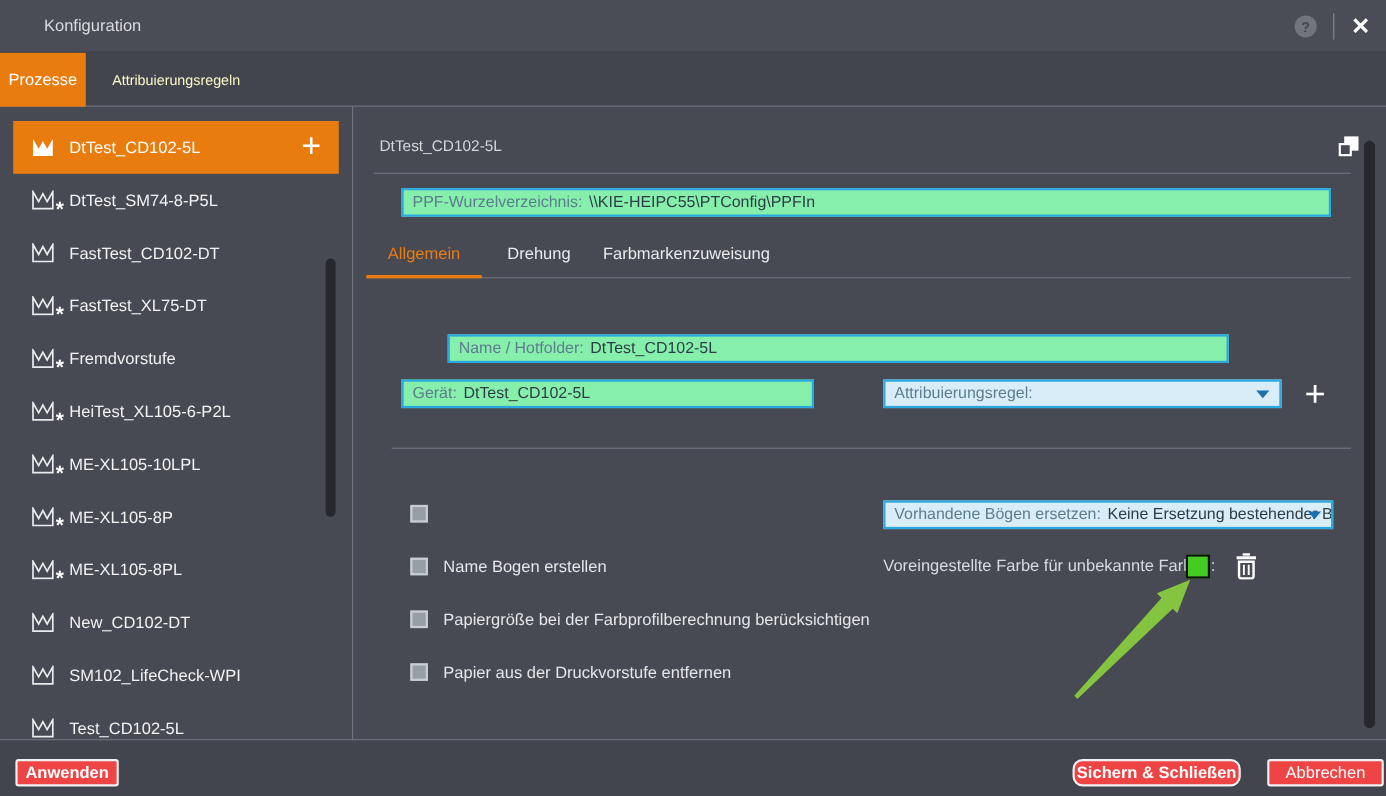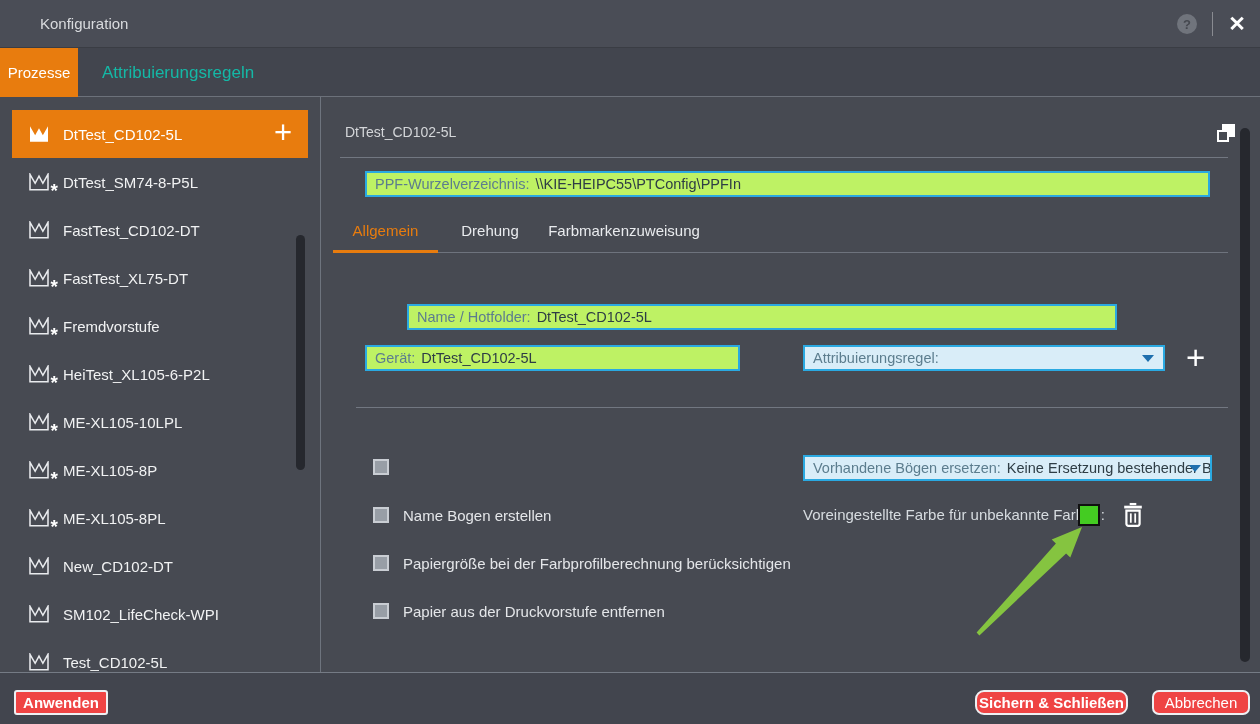--- a/index.html
+++ b/index.html
@@ -9,41 +9,41 @@
   
   .titlebar{position:absolute;left:0;top:0;width:1260px;height:48px;background:#4a4d56;border-bottom:1px solid #3a3d44;}
   .title{position:absolute;left:40px;top:0;line-height:48px;font-size:15px;color:#d9dbde;}
   .help-btn{position:absolute;left:1177px;top:14px;width:20px;height:20px;border-radius:50%;background:#70747c;color:#45484f;font-size:13px;font-weight:bold;display:flex;align-items:center;justify-content:center;}
   .head-divider{position:absolute;left:1212px;top:12px;width:1px;height:24px;background:rgba(255,255,255,.35);}
   .close-btn{position:absolute;left:1224px;top:10px;width:26px;height:28px;color:#ffffff;font-size:21px;font-weight:bold;display:flex;align-items:center;justify-content:center;}
 
   
   .tabrow{position:absolute;left:0;top:48px;width:1260px;height:49px;background:#42454e;border-bottom:1px solid rgba(160,167,178,.45);}
   .tab-active{position:absolute;left:0;top:0;width:78px;height:49px;background:#e87c0e;color:#ffffff;font-size:15px;display:flex;align-items:center;justify-content:center;}
-  .tab-idle{position:absolute;left:78px;top:0;height:49px;padding:0 24px;color:#14b8a6;font-size:17px;display:flex;align-items:center;}
+  .tab-idle{position:absolute;left:78px;top:0;height:49px;padding:0 24px;color:#fef9c3;font-size:13px;display:flex;align-items:center;}
 
   
   .sidebar{position:absolute;left:0;top:97px;width:320px;height:575px;overflow:hidden;}
   .side-item{position:absolute;left:12px;width:296px;height:48px;display:flex;align-items:center;color:#f1f2f3;font-size:15px;}
   .side-item.selected{background:#e87c0e;color:#ffffff;}
   .proc-icon{position:relative;width:22px;height:18px;margin-left:16px;margin-right:13px;flex:0 0 auto;}
   .proc-icon svg{display:block;}
   .star{position:absolute;right:-8px;bottom:-9px;color:#ffffff;font-size:19px;font-weight:bold;line-height:1;}
   .side-plus{position:absolute;right:16px;top:4px;font-size:31px;font-weight:300;color:#ffffff;line-height:38px;}
   .side-scroll{position:absolute;left:296px;top:138px;width:9px;height:235px;border-radius:5px;background:#26282e;}
   .vdivider{position:absolute;left:320px;top:97px;width:1px;height:575px;background:rgba(150,158,170,.5);}
 
   
   .panel-title{position:absolute;left:345px;top:124px;font-size:14px;color:#d4d6d9;}
   .copy-icon{position:absolute;left:1215px;top:122px;width:22px;height:22px;}
   .hr1{position:absolute;left:340px;top:157px;width:888px;height:1px;background:rgba(150,156,168,.55);}
   .hr2{position:absolute;left:356px;top:407px;width:872px;height:1px;background:rgba(150,156,168,.55);}
 
   .field,.dropdown{position:absolute;height:26px;border:2px solid #2aa9e1;display:flex;align-items:center;padding-left:8px;font-size:14.5px;white-space:nowrap;overflow:hidden;}
-  .field{background:#bef264;}
+  .field{background:#86efac;}
   .dropdown{background:#d9edf8;}
   .f-label{color:#5c7d8e;margin-right:6px;}
   .f-value{color:#2e3d45;}
   .caret{position:absolute;right:9px;top:50%;margin-top:-3px;width:0;height:0;border-left:6px solid transparent;border-right:6px solid transparent;border-top:7px solid #1e6fae;}
 
   .ppf-field{left:365px;top:171px;width:845px;}
   .name-field{left:365px;top:304px;width:710px;margin-left:42px;}
   .geraet-field{left:365px;top:345px;width:375px;}
   .attrib-dd{left:803px;top:345px;width:362px;}
   .replace-dd{left:803px;top:455px;width:409px;}
@@ -76,21 +76,21 @@
   .anno-arrow{position:absolute;left:960px;top:515px;width:140px;height:135px;z-index:20;pointer-events:none;}
 
   .main-scroll{position:absolute;left:1240px;top:128px;width:10px;height:534px;border-radius:5px;background:#26282e;}
 
   
   .bottombar{position:absolute;left:0;top:672px;width:1260px;height:52px;background:#42454e;border-top:1px solid rgba(160,167,178,.55);}
   .btn{position:absolute;top:17px;height:25px;border:2px solid #eef0f3;border-radius:3px;background:#ef4444;color:#ffffff;font-size:15px;display:flex;align-items:center;justify-content:center;white-space:nowrap;}
   .btn.bold{font-weight:bold;}
   .btn-apply{left:14px;width:94px;}
   .btn-save{left:975px;width:153px;border-radius:9px;}
-  .btn-cancel{left:1152px;width:98px;border-radius:7px;}
+  .btn-cancel{left:1152px;width:106px;}
 </style>
 </head>
 <body>
 
 <div id="app">
 
   <div class="titlebar">
     <div class="title">Konfiguration</div>
     <div class="help-btn">?</div>
     <div class="head-divider"></div>

